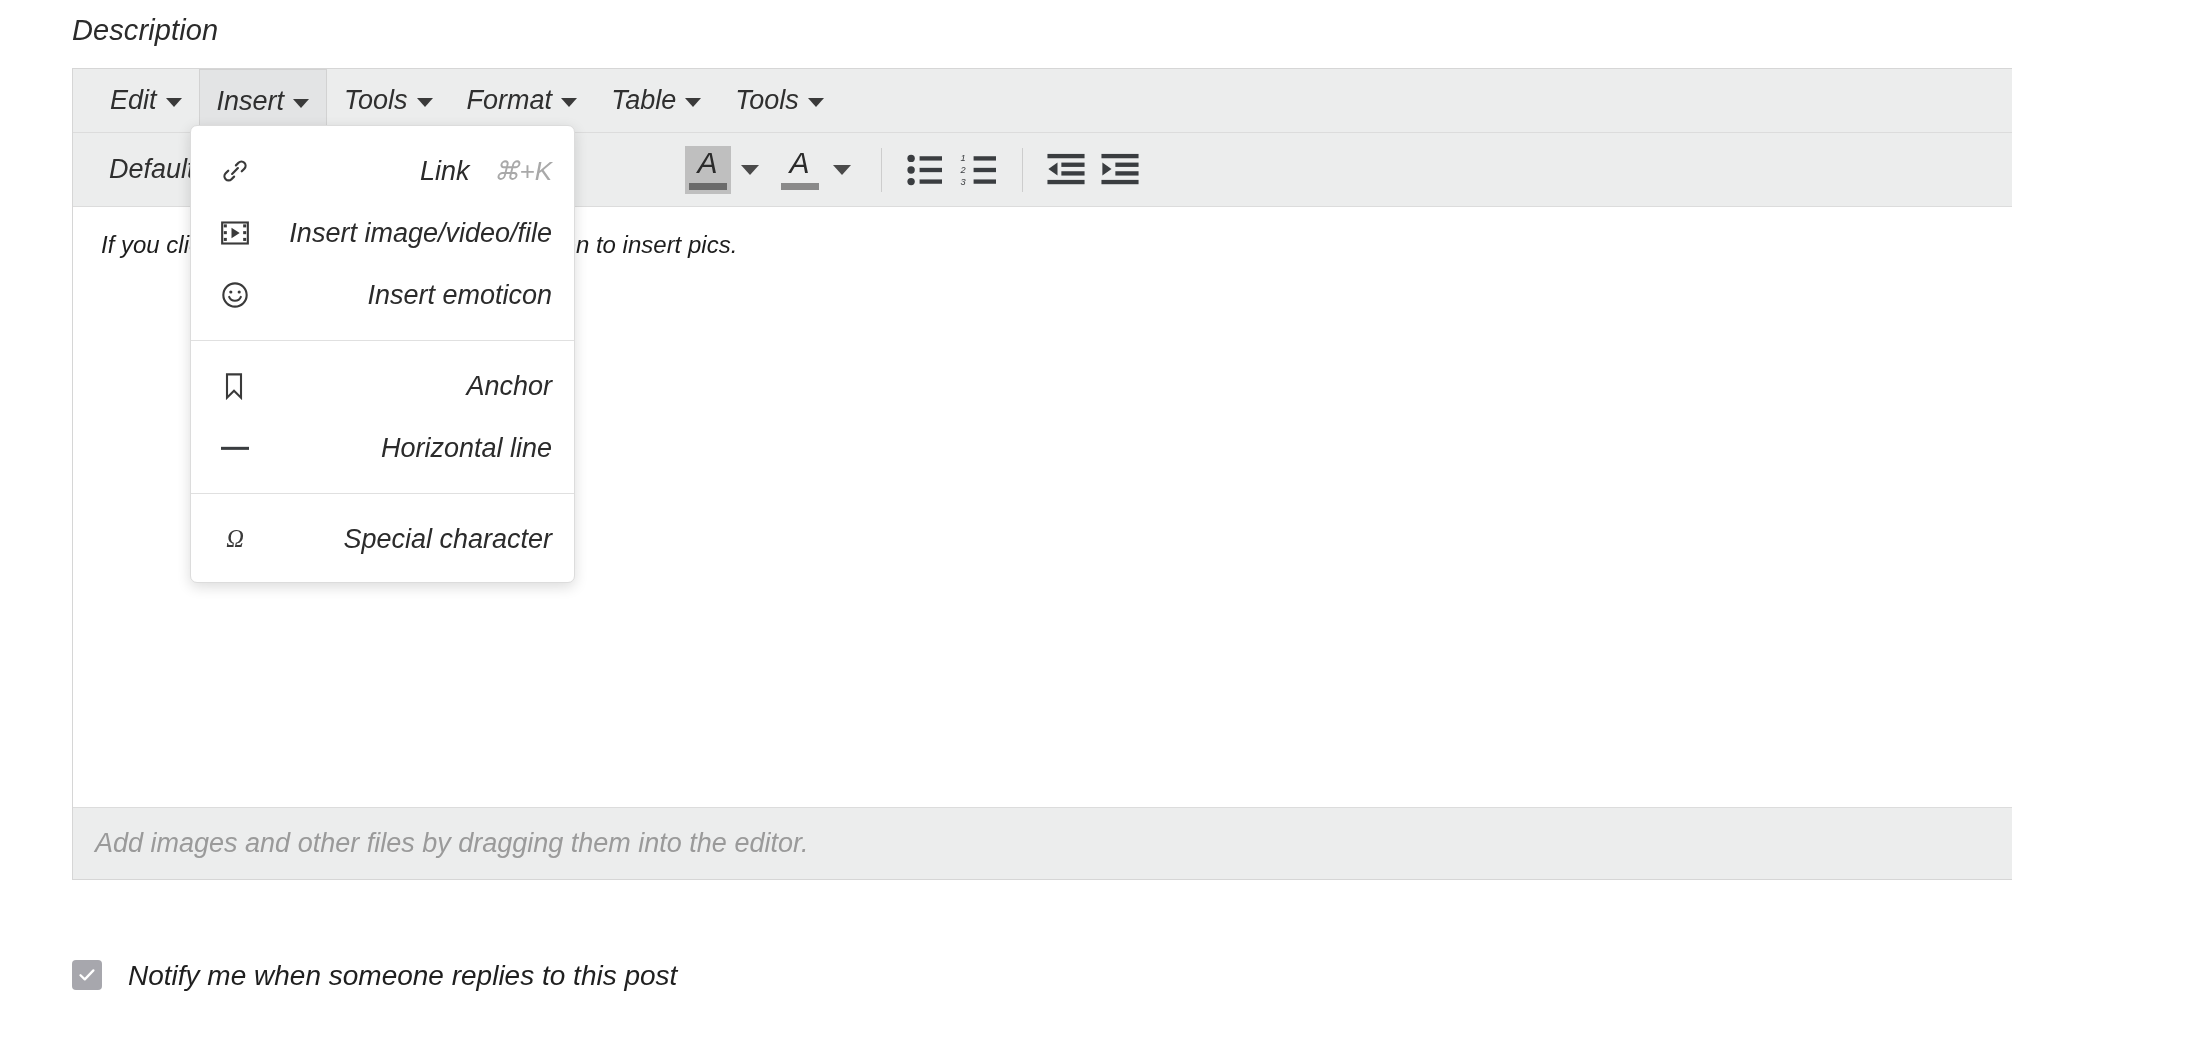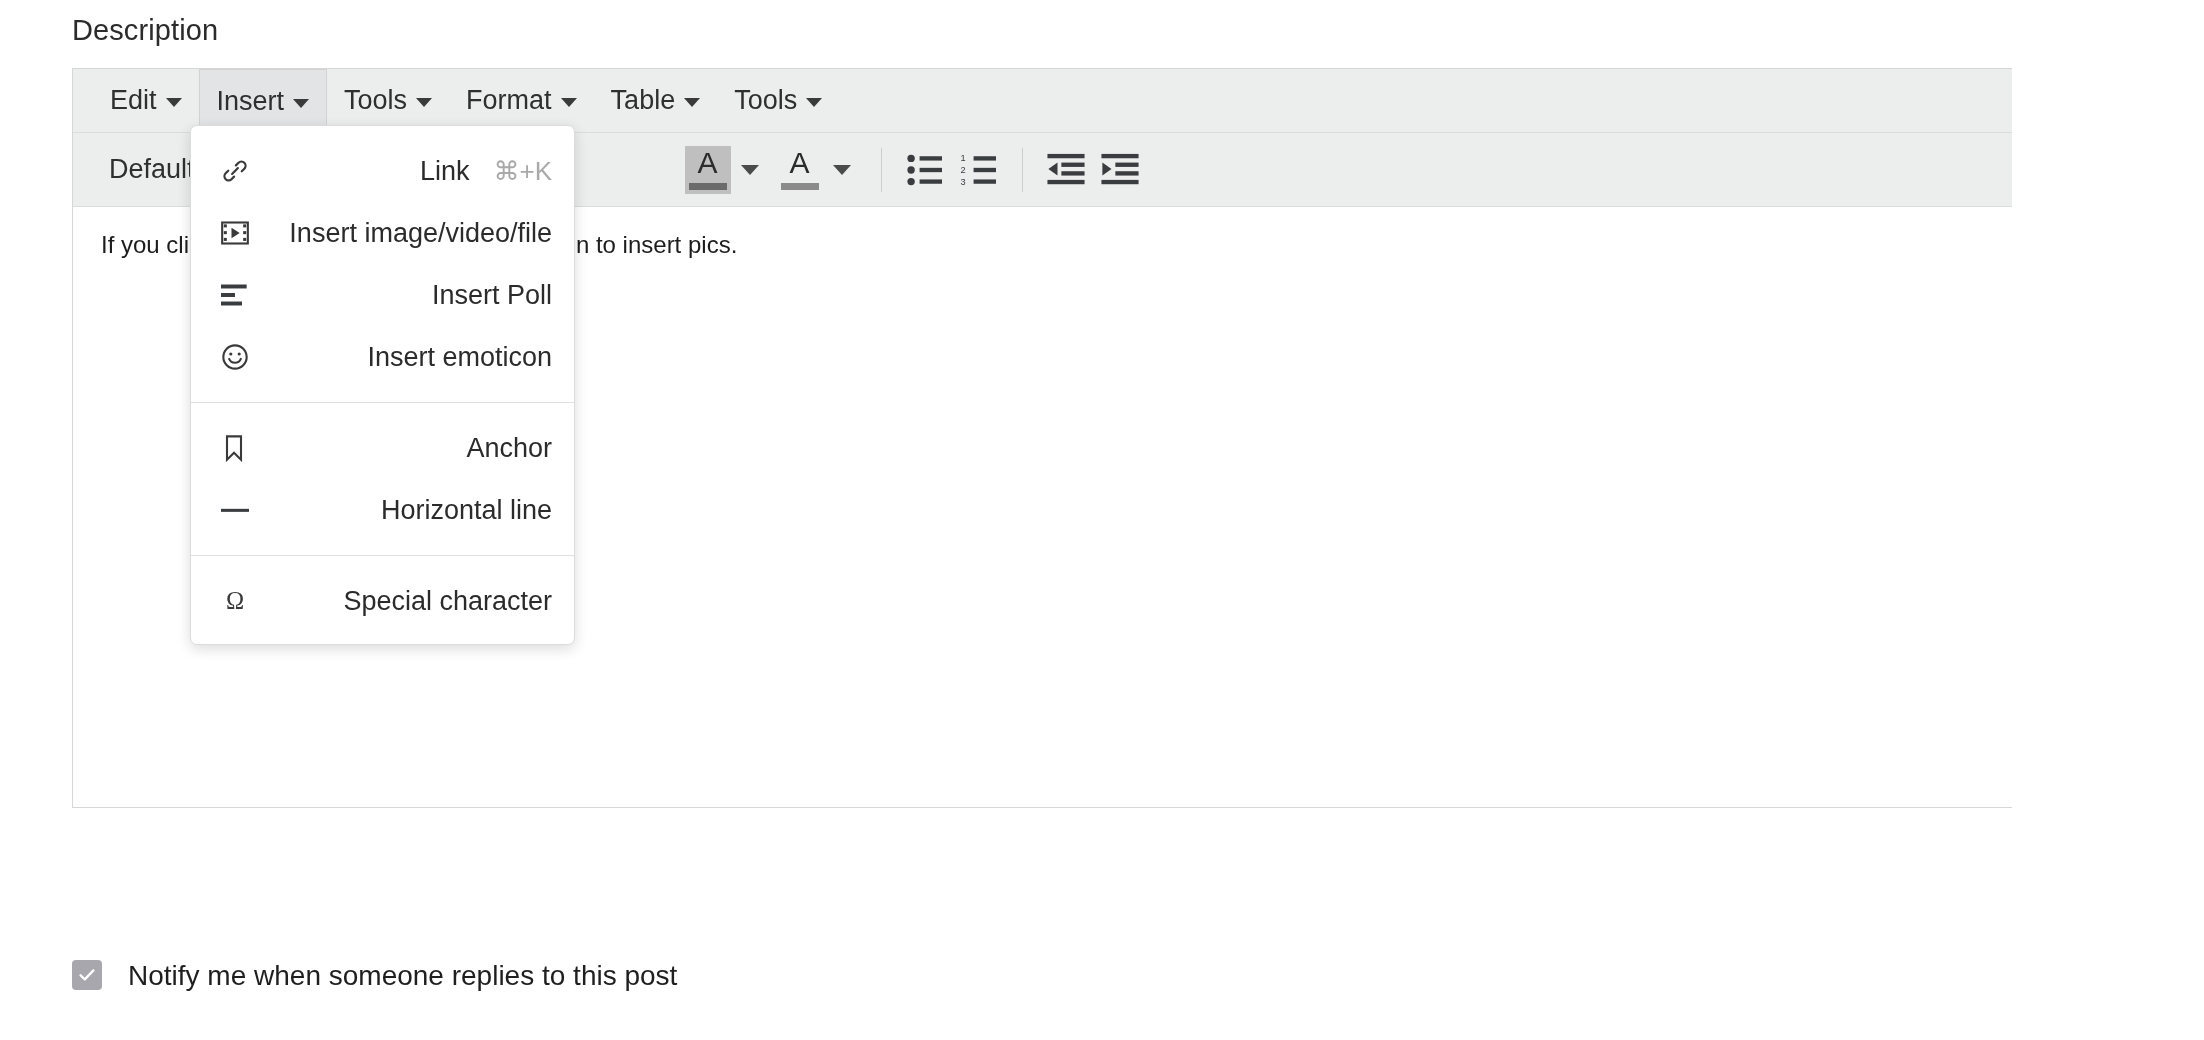--- a/index.html
+++ b/index.html
@@ -3,21 +3,21 @@
 <meta charset="utf-8">
 <style>
   * { box-sizing: border-box; }
   html, body {
     margin: 0; padding: 0;
     width: 2204px; height: 1040px;
     background: #ffffff;
     font-family: "Liberation Sans", sans-serif;
     -webkit-font-smoothing: antialiased;
   }
-  .page { position: relative; width: 2012px; height: 1040px; overflow: hidden; }
+  .page { position: relative; width: 2012px; height: 1040px; overflow: hidden; font-style: italic; }
 
   
   .field-label {
     position: absolute;
     left: 72px; top: 14px;
     font-size: 29px;
     color: #2b2b2b;
     letter-spacing: .1px;
   }
 
@@ -333,20 +333,35 @@
           <rect x="0" y="17.4" width="24" height="2.8" fill="#3a3d40"></rect>
           <polygon points="0.6,6.2 0.6,14.6 6.5,10.4" fill="#3a3d40"></polygon>
         </svg>
       </div>
     </div>
 
     <div class="edit-area">
       <div class="edit-text">If you click Insert, the menu bar with an option to insert pics.</div>
     </div>
 
+    <div class="dropzone">
+      <span>Add images and other files by dragging them into the editor.</span>
+      <span class="resizer">
+        <i style="right:0px;  bottom:0px;"></i>
+        <i style="right:6px;  bottom:0px;"></i>
+        <i style="right:12px; bottom:0px;"></i>
+        <i style="right:18px; bottom:0px;"></i>
+        <i style="right:0px;  bottom:6px;"></i>
+        <i style="right:6px;  bottom:6px;"></i>
+        <i style="right:12px; bottom:6px;"></i>
+        <i style="right:0px;  bottom:12px;"></i>
+        <i style="right:6px;  bottom:12px;"></i>
+        <i style="right:0px;  bottom:18px;"></i>
+      </span>
+    </div>
   </div>
 
   <div class="dropdown">
 
     <div class="dd-item">
       <span class="dd-ico">
         <svg width="28" height="28" viewBox="0 0 24 24" fill="none" stroke="#3a3a3a" stroke-width="1.9" stroke-linecap="round">
           <path d="M9.5 14.5 L14.5 9.5"></path>
           <path d="M12.8 7.2 L15 5 a3.5 3.5 0 0 1 5 5 l-2.2 2.2"></path>
           <path d="M11.2 16.8 L9 19 a3.5 3.5 0 0 1 -5 -5 l2.2 -2.2"></path>
@@ -365,30 +380,20 @@
           <rect x="2.4" y="15.2" width="2.6" height="2.6" fill="#3a3a3a"></rect>
           <rect x="19" y="3.6" width="2.6" height="2.6" fill="#3a3a3a"></rect>
           <rect x="19" y="9.4" width="2.6" height="2.6" fill="#3a3a3a"></rect>
           <rect x="19" y="15.2" width="2.6" height="2.6" fill="#3a3a3a"></rect>
           <polygon points="9,6.5 16,11 9,15.5" fill="#3a3a3a"></polygon>
         </svg>
       </span>
       <span class="dd-label">Insert image/video/file</span>
     </div>
 
-    <div class="dd-item">
-      <span class="dd-ico">
-        <svg width="28" height="22" viewBox="0 0 24 18">
-          <rect x="0" y="0" width="22" height="3.4" fill="#3a3d40"></rect>
-          <rect x="0" y="7.3" width="12" height="3.4" fill="#3a3d40"></rect>
-          <rect x="0" y="14.6" width="18" height="3.4" fill="#3a3d40"></rect>
-        </svg>
-      </span>
-      <span class="dd-label">Insert Poll</span>
-    </div>
 
     <div class="dd-item">
       <span class="dd-ico">
         <svg width="28" height="28" viewBox="0 0 24 24">
           <circle cx="12" cy="12" r="10" fill="none" stroke="#3a3a3a" stroke-width="1.8"></circle>
           <circle cx="8.4" cy="9.4" r="1.35" fill="#3a3a3a"></circle>
           <circle cx="15.6" cy="9.4" r="1.35" fill="#3a3a3a"></circle>
           <path d="M7 13.6 a5.4 5.4 0 0 0 10 0" fill="none" stroke="#3a3a3a" stroke-width="1.8" stroke-linecap="round"></path>
         </svg>
       </span>

